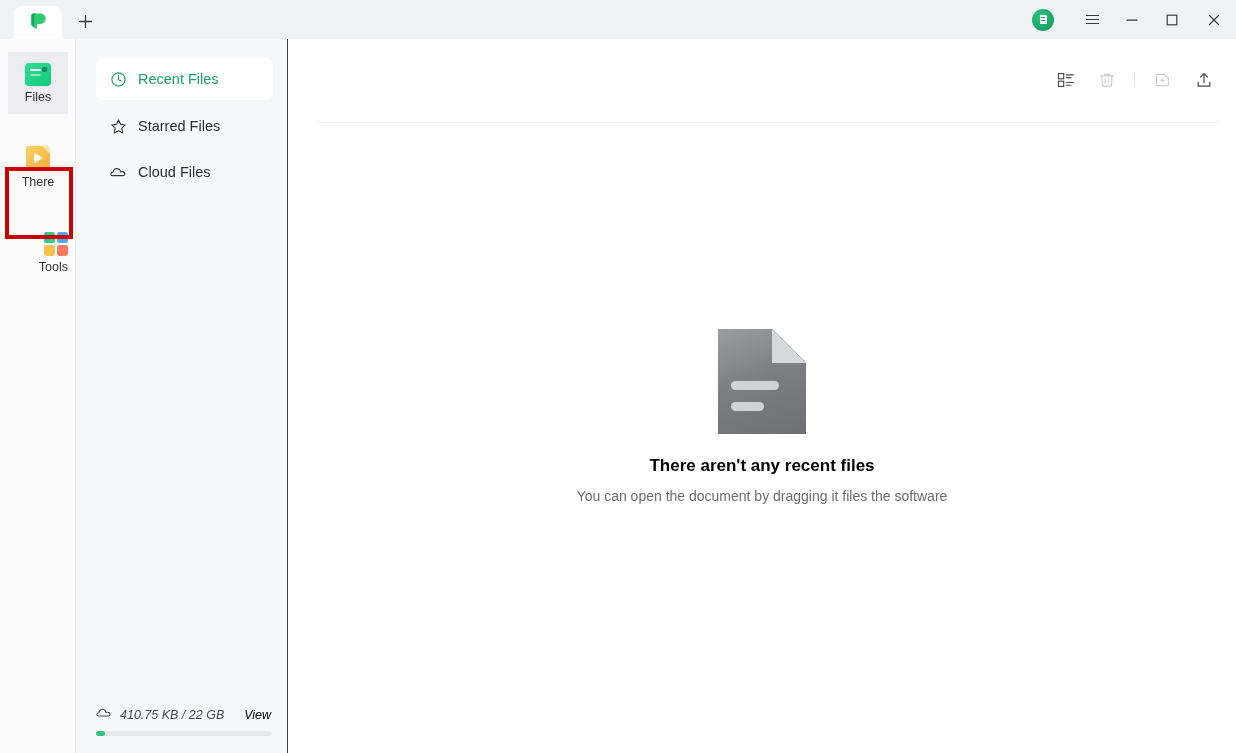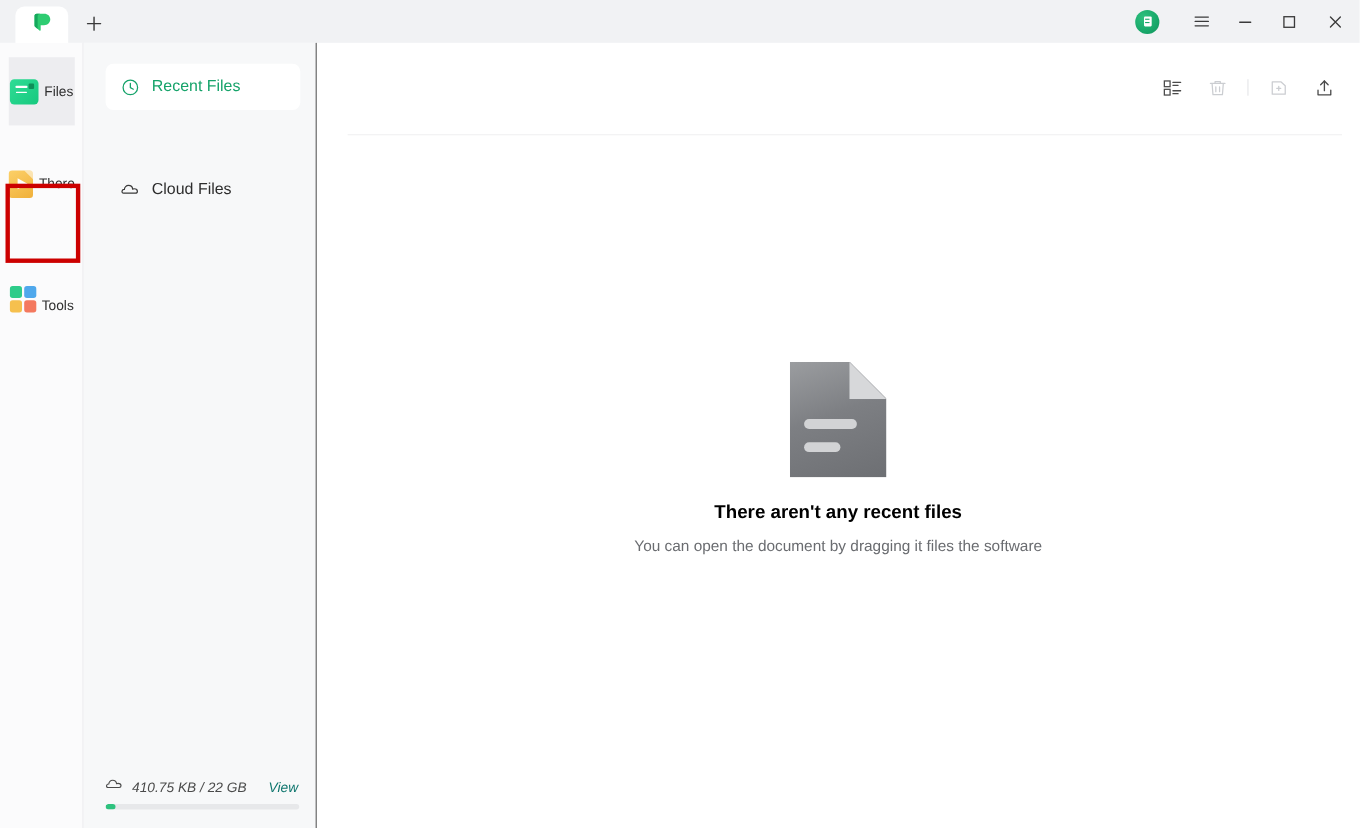--- a/index.html
+++ b/index.html
@@ -113,21 +113,21 @@
     border-right: 1px solid #e9eaec;
     box-sizing: border-box;
   }
   .rail-item {
     position: absolute;
     left: 8px;
     width: 60px;
     height: 62px;
     border-radius: 0;
     display: flex;
-    flex-direction: row;
+    flex-direction: column;
     align-items: center;
     justify-content: center;
     gap: 5px;
   }
   .rail-item .rl-label {
     font-size: 12.5px;
     color: #2f2f2f;
     line-height: 1;
   }
   .rail-item.active { background: #ededf0; }
@@ -250,21 +250,21 @@
     gap: 8px;
     width: 177px;
   }
   .storage-text {
     font-size: 12.5px;
     color: #4a4a4a;
     white-space: nowrap;
   }
   .storage-view {
     font-size: 12.5px;
-    color: #0f766e;
+    color: #000000;
     margin-left: auto;
     padding-right: 2px;
   }
   .storage-bar {
     position: absolute;
     left: 20px; top: 36px;
     width: 176px;
     height: 5px;
     border-radius: 3px;
     background: #e7e8ea;
@@ -472,20 +472,28 @@
   <div class="nav-item active" id="nav-recent">
     <span>
       <svg width="17" height="17" viewBox="0 0 17 17">
         <circle cx="8.5" cy="8.5" r="6.6" fill="none" stroke="#16a36a" stroke-width="1.15"></circle>
         <path d="M8.5 4.7 L8.5 8.7 L11.2 10.1" fill="none" stroke="#16a36a" stroke-width="1.15" stroke-linecap="round" stroke-linejoin="round"></path>
       </svg>
     </span>
     <span>Recent Files</span>
   </div>
 
+  <div class="nav-item" id="nav-starred">
+    <span>
+      <svg width="17" height="17" viewBox="0 0 17 17">
+        <path d="M8.5 2.0 L10.55 6.35 L15.2 6.95 L11.8 10.2 L12.66 14.9 L8.5 12.65 L4.34 14.9 L5.2 10.2 L1.8 6.95 L6.45 6.35 Z" fill="none" stroke="#3a3a3a" stroke-width="1.1" stroke-linejoin="round"></path>
+      </svg>
+    </span>
+    <span>Starred Files</span>
+  </div>
 
   <div class="nav-item" id="nav-cloud">
     <span>
       <svg width="17" height="17" viewBox="0 0 17 17">
         <path d="M2.3 11.6 C1.2 11.6 0.7 10.6 1.0 9.6 C1.3 8.6 2.3 8.1 3.1 8.2 C3.1 6.1 4.8 4.6 6.8 4.6 C8.8 4.6 10.4 6.0 10.6 7.9 C11.0 7.7 11.5 7.6 12.0 7.6 C13.6 7.6 14.9 8.5 14.9 10.0 C14.9 11.0 14.1 11.6 13.1 11.6 Z" fill="none" stroke="#3a3a3a" stroke-width="1.1" stroke-linejoin="round"></path>
       </svg>
     </span>
     <span>Cloud Files</span>
   </div>
 

